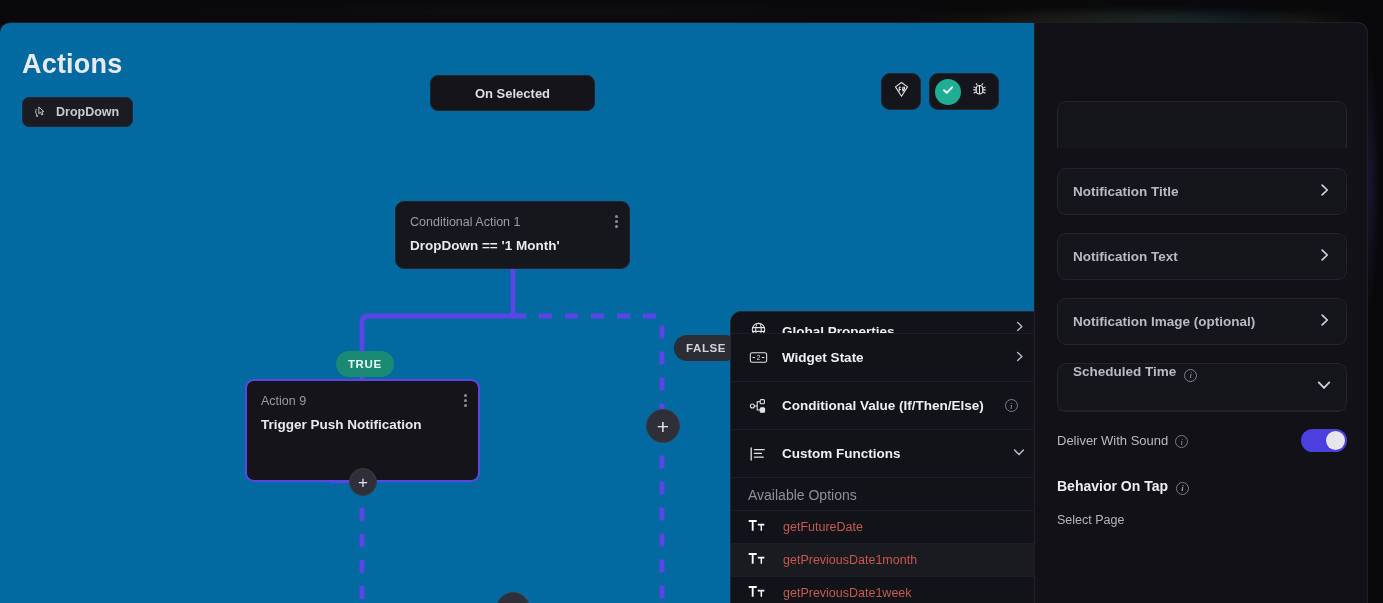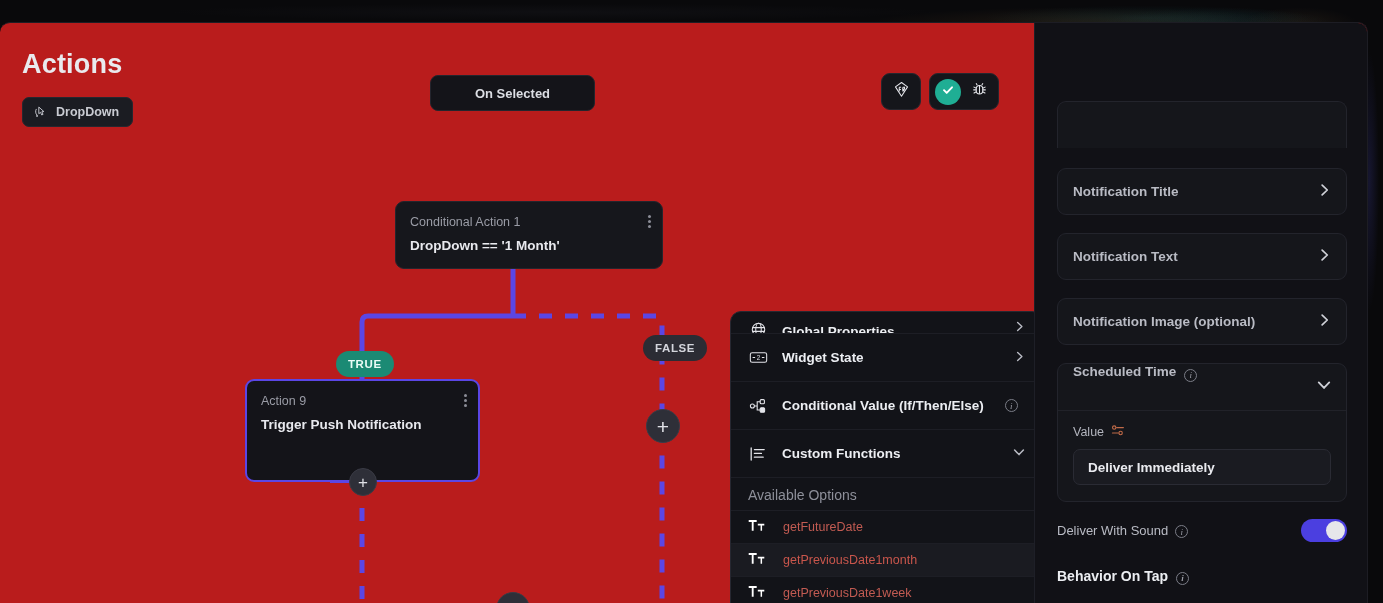--- a/index.html
+++ b/index.html
@@ -21,21 +21,21 @@
       radial-gradient(closest-side at 94% 4%, rgba(180,130,70,.10), transparent 70%),
       radial-gradient(closest-side at 99% 30%, rgba(70,70,180,.22), transparent 72%),
       radial-gradient(closest-side at 40% 2%, rgba(70,70,85,.10), transparent 70%),
       #09090b;
   }
 
   
   #modal {
     position: absolute;
     left: 0; top: 22px; width: 1368px; height: 581px;
-    background: #b91c1c;
+    background: #0369a1;
     border-top-left-radius: 10px;
     border-top-right-radius: 10px;
     border-top: 1px solid #1d1d24;
     border-right: 1px solid #1d1d24;
     overflow: hidden;
   }
 
   
   #header { position: absolute; left: 0; top: 0; width: 100%; height: 112px; }
 
@@ -290,32 +290,32 @@
 
       <path d="M513 181 L656 181 Q662 181 662 187 L662 474" stroke="#5b46e5" stroke-width="5" fill="none" stroke-dasharray="13 13"></path>
 
       <path d="M362 347 L362 474" stroke="#5b46e5" stroke-width="5" fill="none" stroke-dasharray="13 13"></path>
 
       <path d="M362 474 L662 474" stroke="#5b46e5" stroke-width="5" fill="none" stroke-dasharray="13 13"></path>
 
       <path d="M330 347 L362 347" stroke="#5b46e5" stroke-width="2" fill="none"></path>
     </svg>
 
-    <div class="node" style="left:395px; top:66px; width:268px; height:68px;">
+    <div class="node" style="left:395px; top:66px; width:235px; height:68px;">
       <div class="node-title">Conditional Action 1</div>
       <div class="node-sub">DropDown  ==  '1 Month'</div>
       <div class="node-menu">
         <div class="dot"></div>
           <div class="dot"></div>
           <div class="dot"></div>
       </div>
     </div>
 
     <div class="badge true" style="left:336px; top:216px;">TRUE</div>
-    <div class="badge false" style="left:643px; top:200px;">FALSE</div>
+    <div class="badge false" style="left:674px; top:200px;">FALSE</div>
 
     <div class="node selected" style="left:245px; top:244px; width:235px; height:103px;">
       <div class="node-title">Action 9</div>
       <div class="node-sub">Trigger Push Notification</div>
       <div class="node-menu">
         <div class="dot"></div>
           <div class="dot"></div>
           <div class="dot"></div>
       </div>
     </div>
@@ -462,36 +462,20 @@
           <span class="sb-card-label">Scheduled Time</span>
           <span style="margin-left:8px;">
             <span class="info-i">i</span>
           </span>
           <span class="sb-chev">
             <svg width="16" height="16" viewBox="0 0 14 14" fill="none">
               <path d="M2.4 4.8 L7 9.6 L11.6 4.8" stroke="#cfd1d8" stroke-width="1.6" stroke-linecap="round" stroke-linejoin="round"></path>
             </svg>
           </span>
         </div>
-        <div class="sb-group-body">
-          <div class="sb-field-label">
-            <span>Value</span>
-            <span>
-              <svg width="14" height="13" viewBox="0 0 14 13" fill="none" stroke="#c06a48" stroke-width="1.1">
-                <circle cx="3.2" cy="3.6" r="1.7"></circle>
-                <path d="M5.6 3.6 H12.4" stroke-linecap="round"></path>
-                <circle cx="9.6" cy="9" r="1.7"></circle>
-                <path d="M1.4 9 H7.2" stroke-linecap="round"></path>
-              </svg>
-            </span>
-          </div>
-          <div class="sb-input">
-            <span>Deliver Immediately</span>
-          </div>
-        </div>
       </div>
 
       <div class="sb-toggle-row">
         <span class="sb-plain-label">
           <span>Deliver With Sound</span>
           <span><span class="info-i">i</span></span>
         </span>
         <span class="switch">
           <span class="knob"></span>
         </span>

